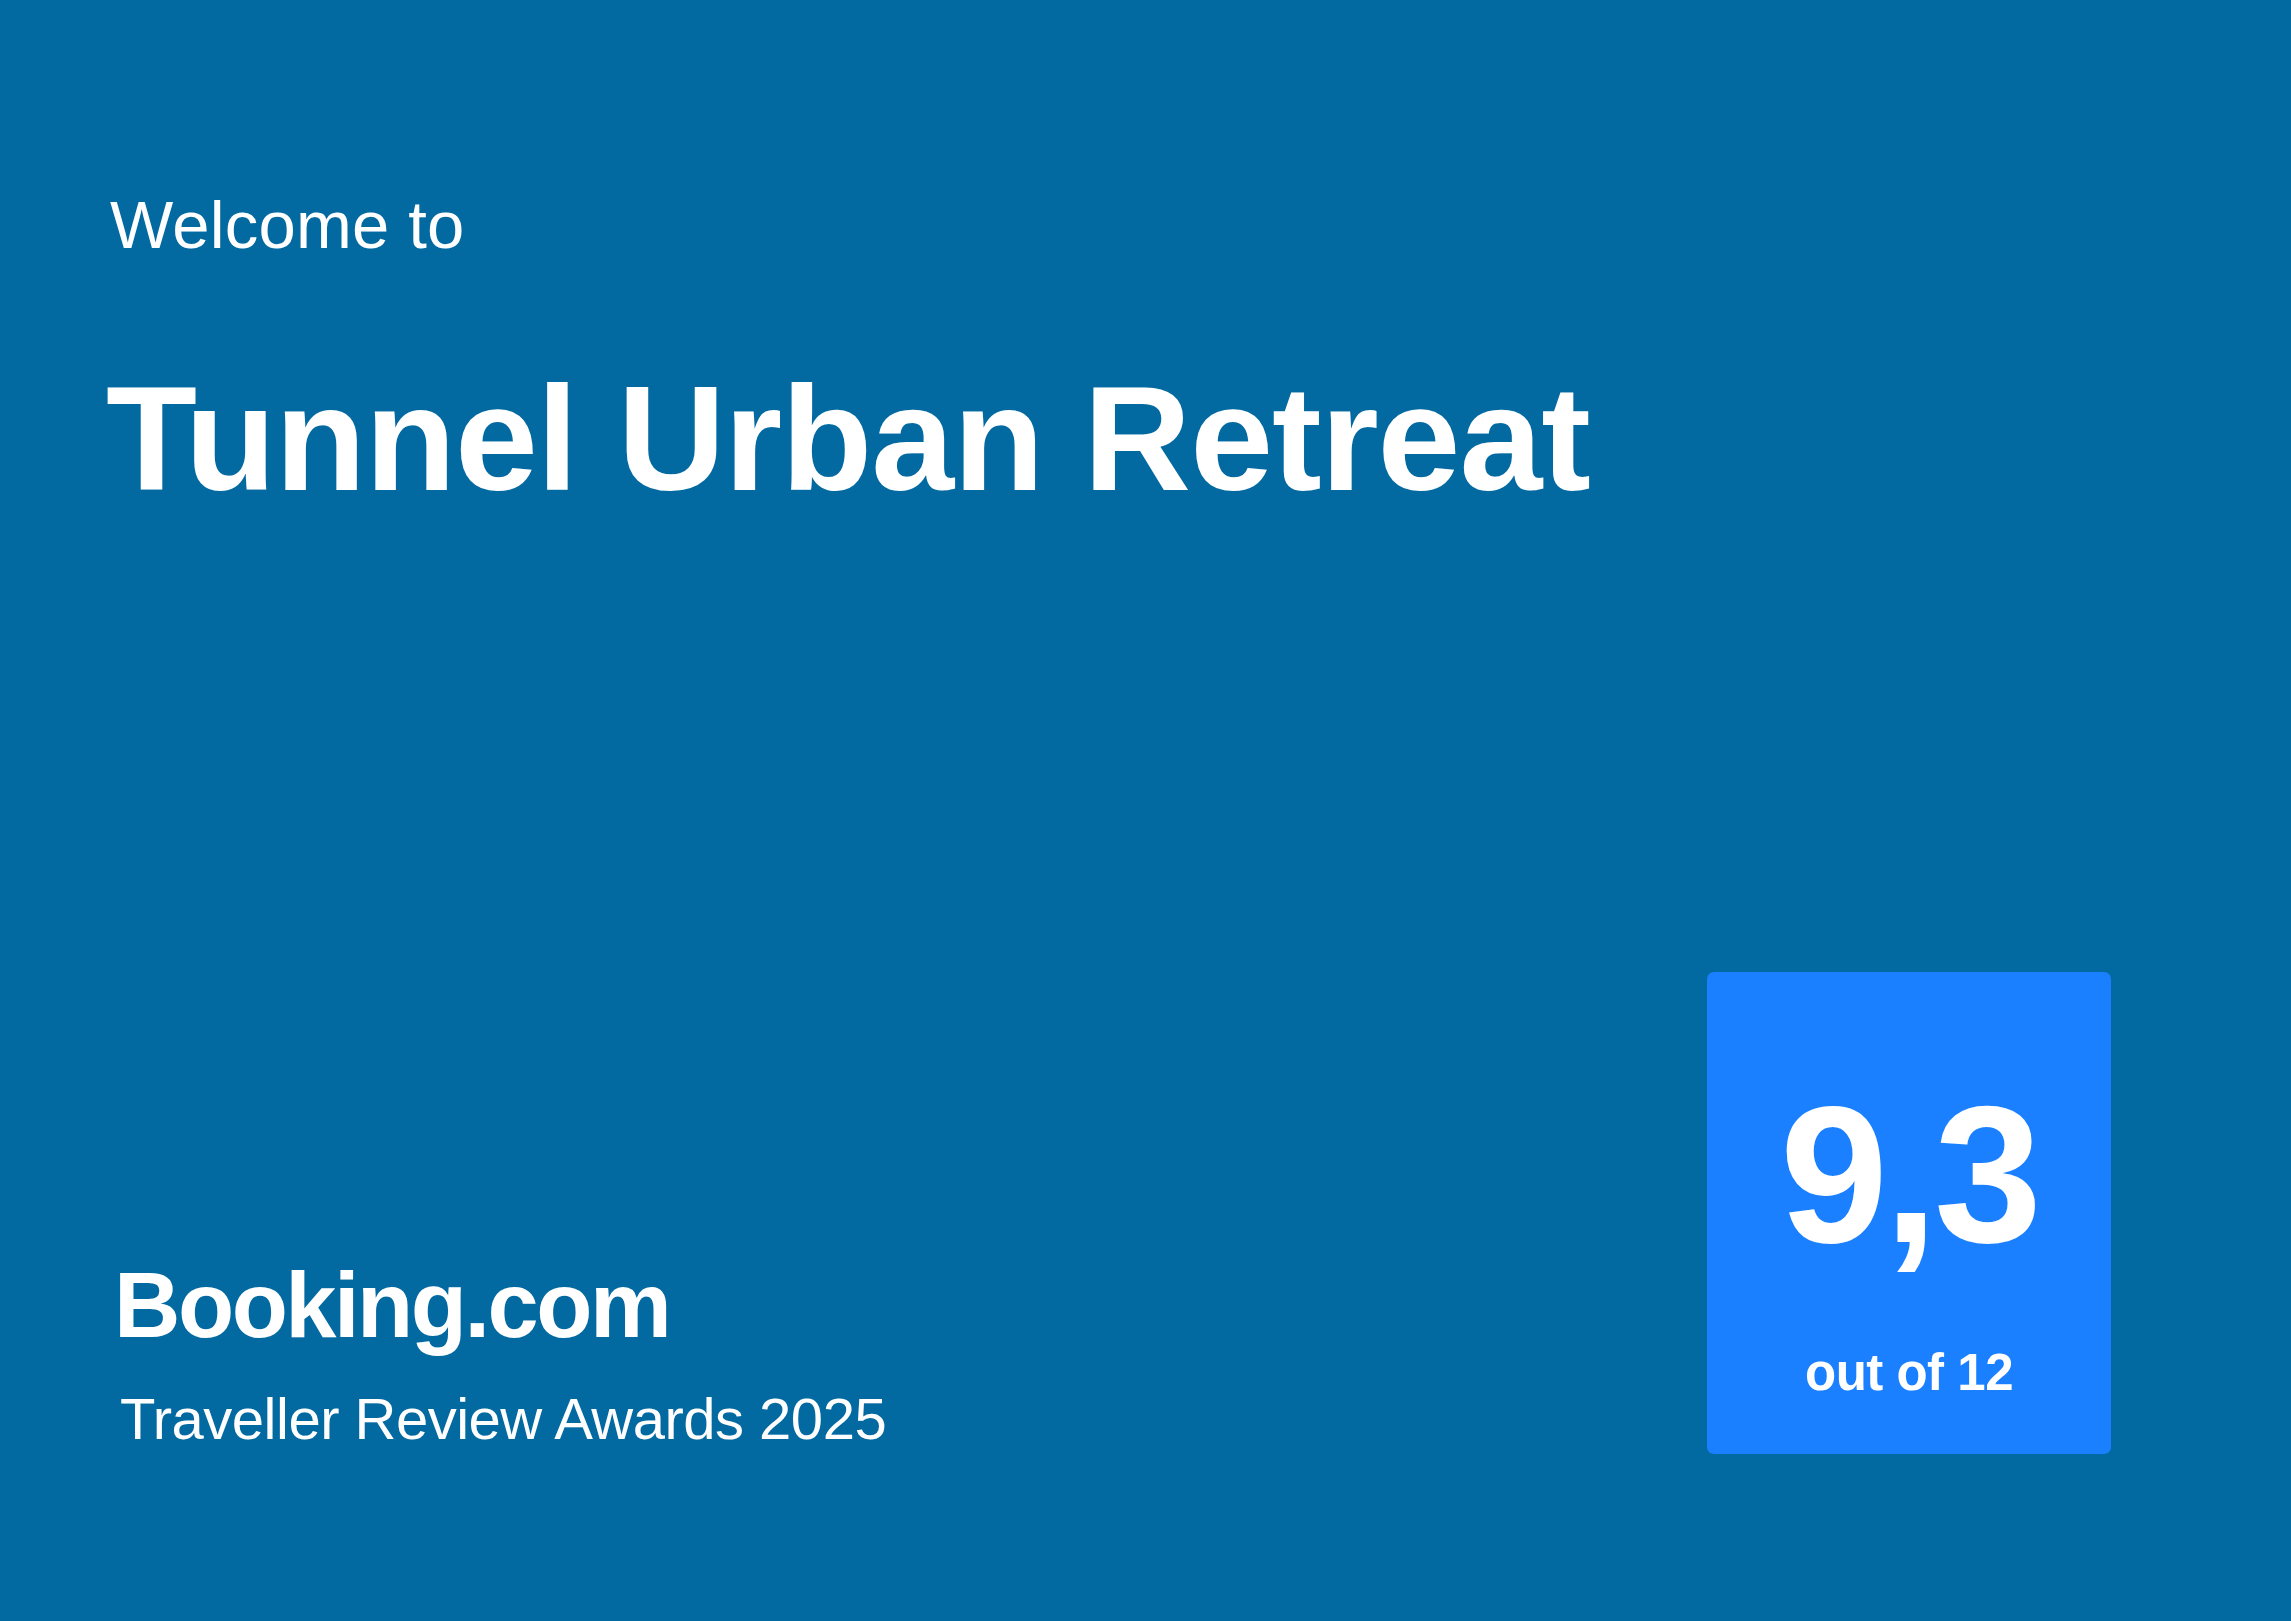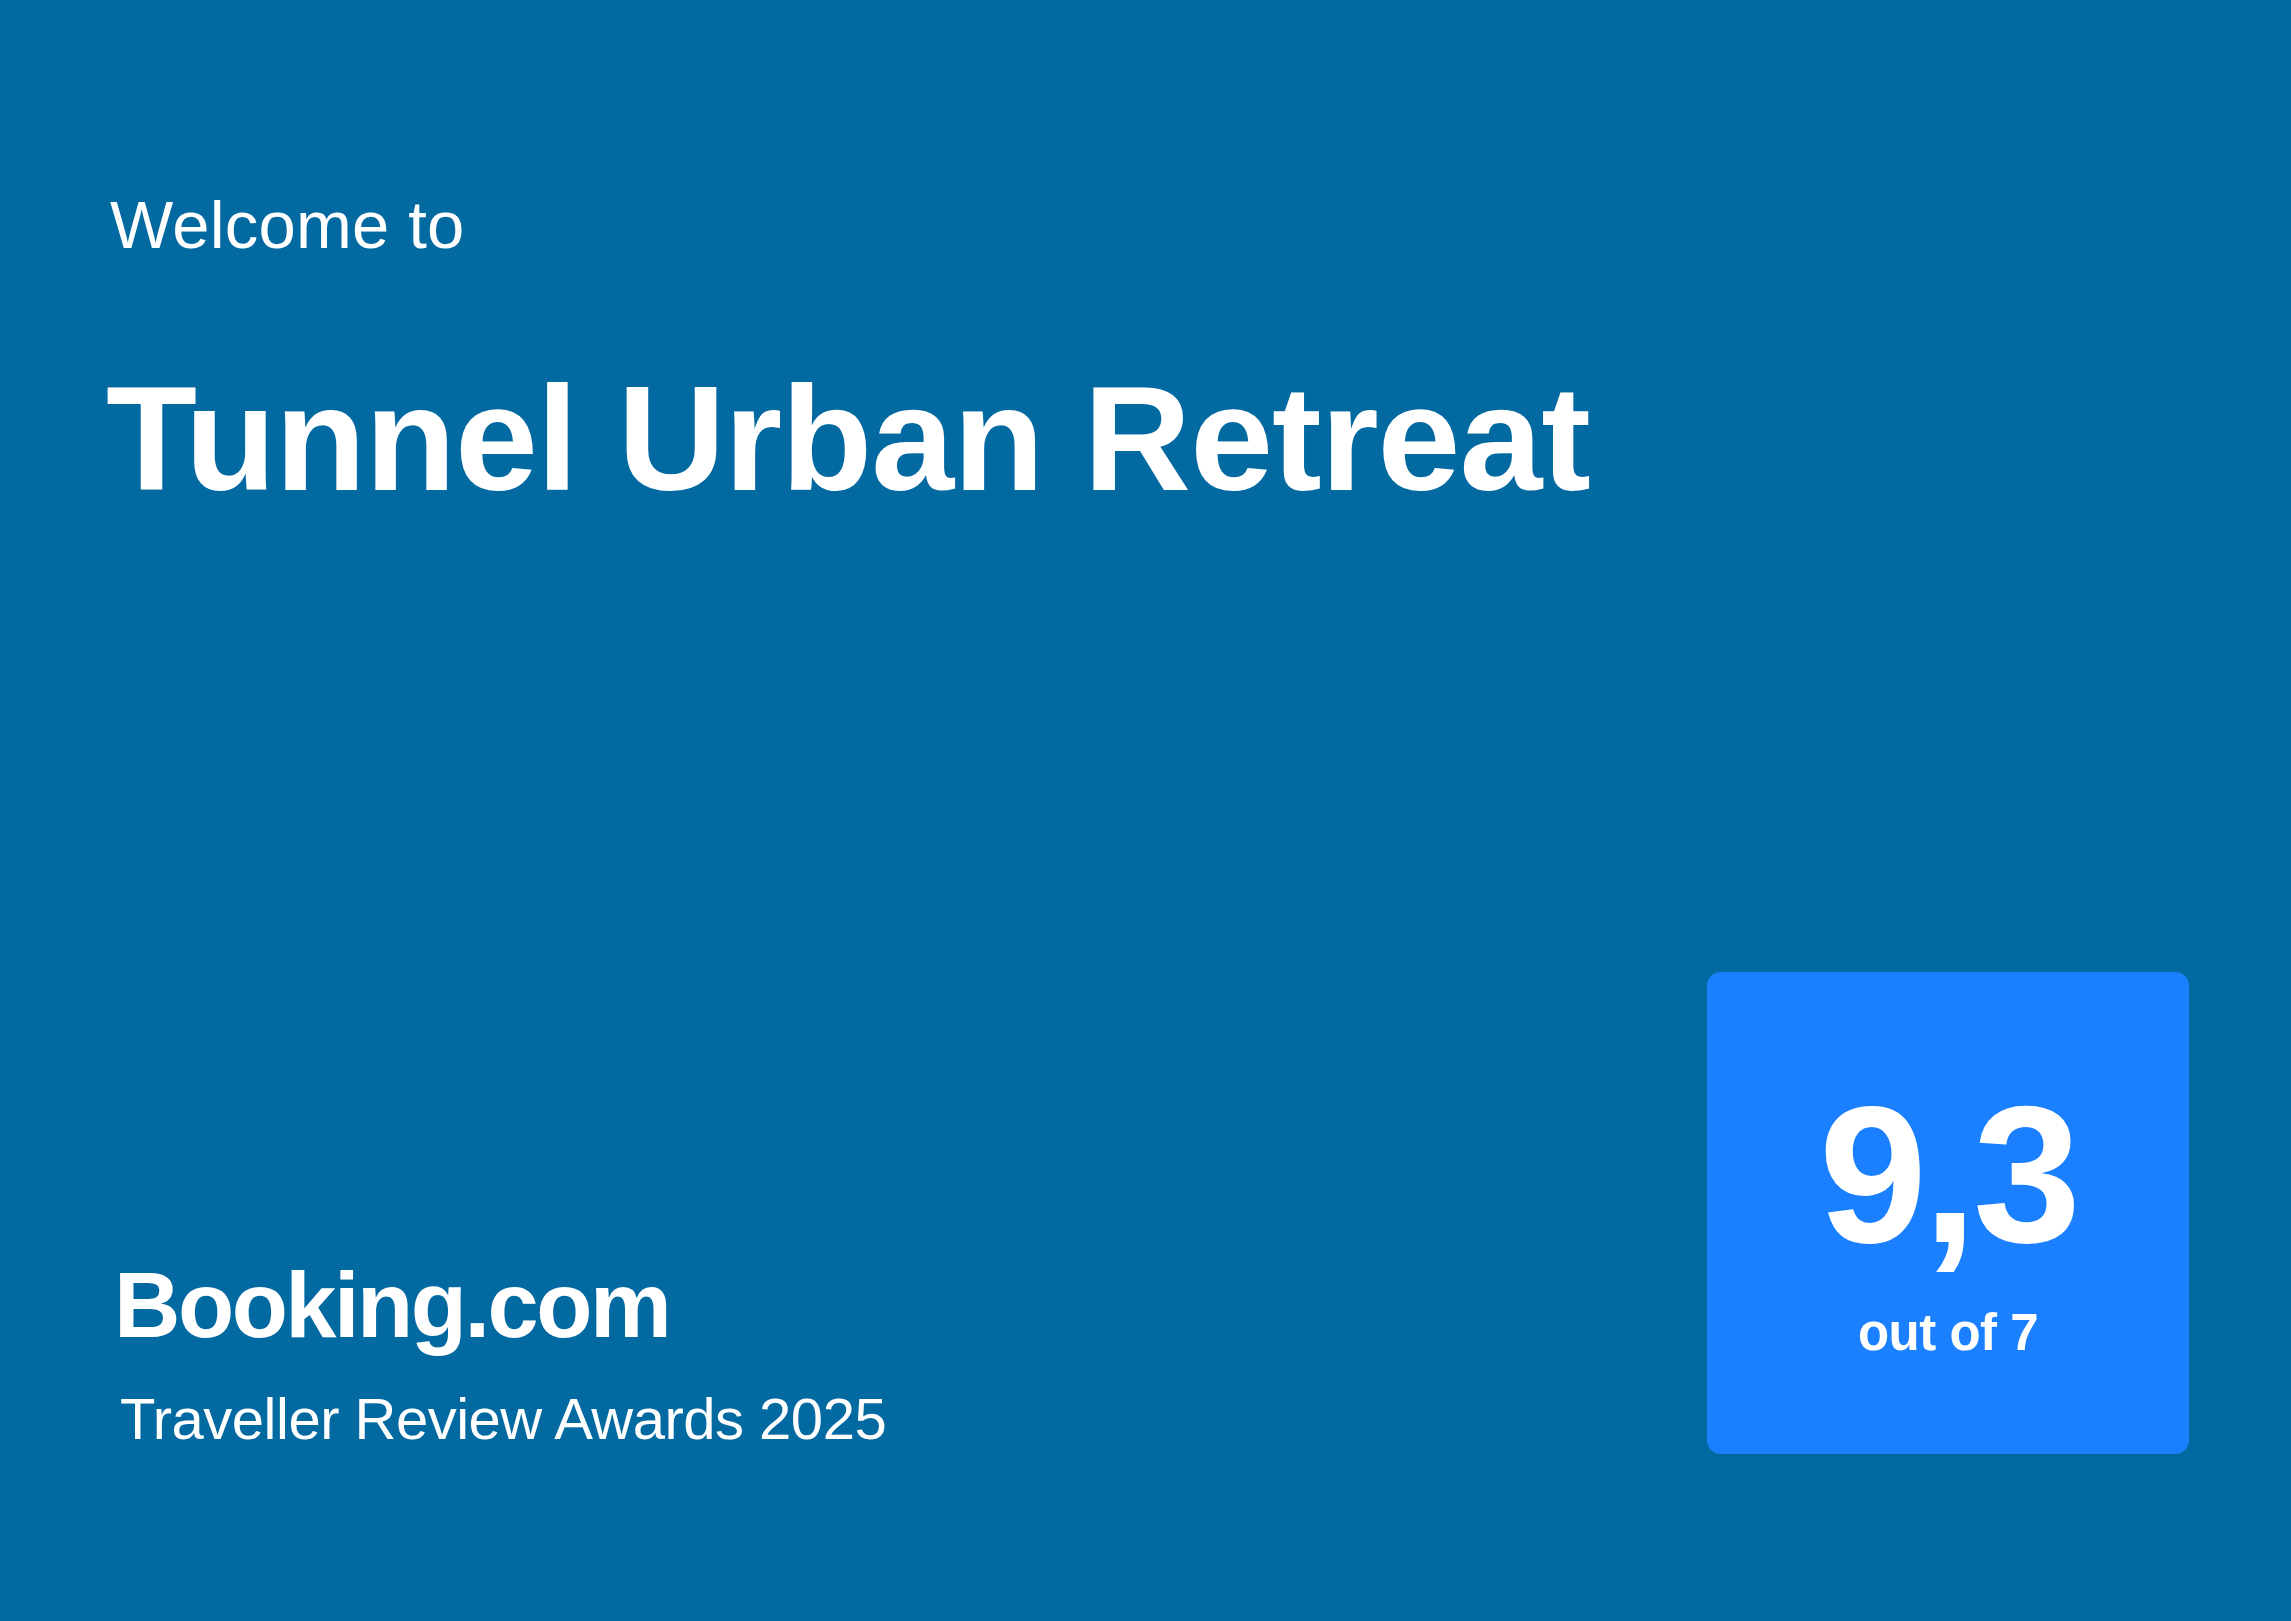--- a/index.html
+++ b/index.html
@@ -73,29 +73,30 @@
     letter-spacing: -0.5px;
     white-space: nowrap;
     margin: 39px 0 0 12px;
   }
 
   
   .score-badge {
     position: absolute;
     left: 1707px;
     top: 972px;
-    width: 482px;
+    width: 404px;
     height: 482px;
     background: #1a80ff;
-    border-radius: 14px;
+    border-radius: 7px;
     display: flex;
     flex-direction: column;
     align-items: center;
     justify-content: flex-start;
     box-sizing: border-box;
+    gap: 40px;
   }
 
   .score-value {
     margin-top: 106px;
     font-size: 194px;
     font-weight: 700;
     line-height: 1.0;
     color: #ffffff;
     letter-spacing: -3.9px;
     white-space: nowrap;
@@ -120,17 +121,17 @@
 
   <div class="property-name">Tunnel Urban Retreat</div>
 
   <div class="brand-block">
     <div class="brand-logo">Booking.com</div>
     <div class="brand-award">Traveller Review Awards 2025</div>
   </div>
 
   <div class="score-badge">
     <div class="score-value">9,3</div>
-    <div class="score-scale">out of 7</div>
+    <div class="score-scale">out of 12</div>
   </div>
 
 </div>
 
 
 </body></html>

